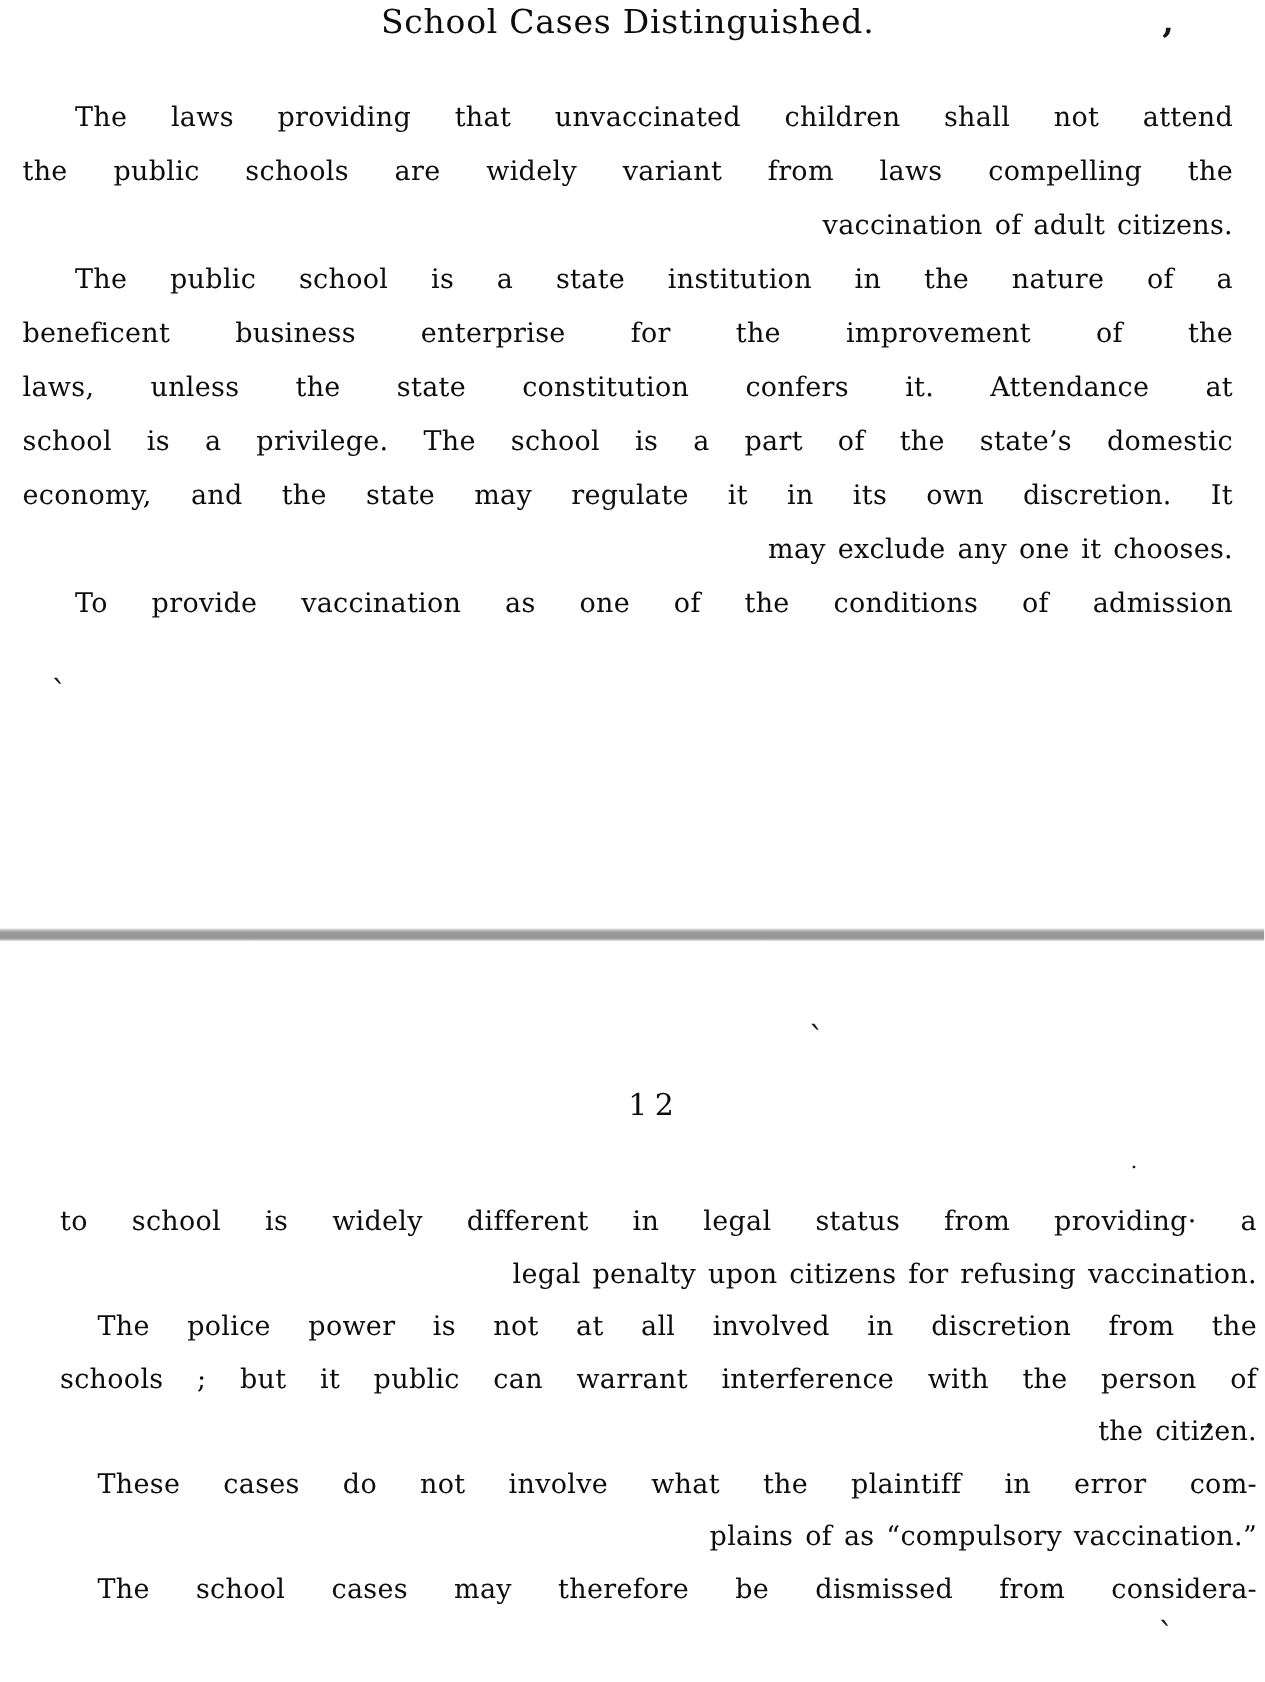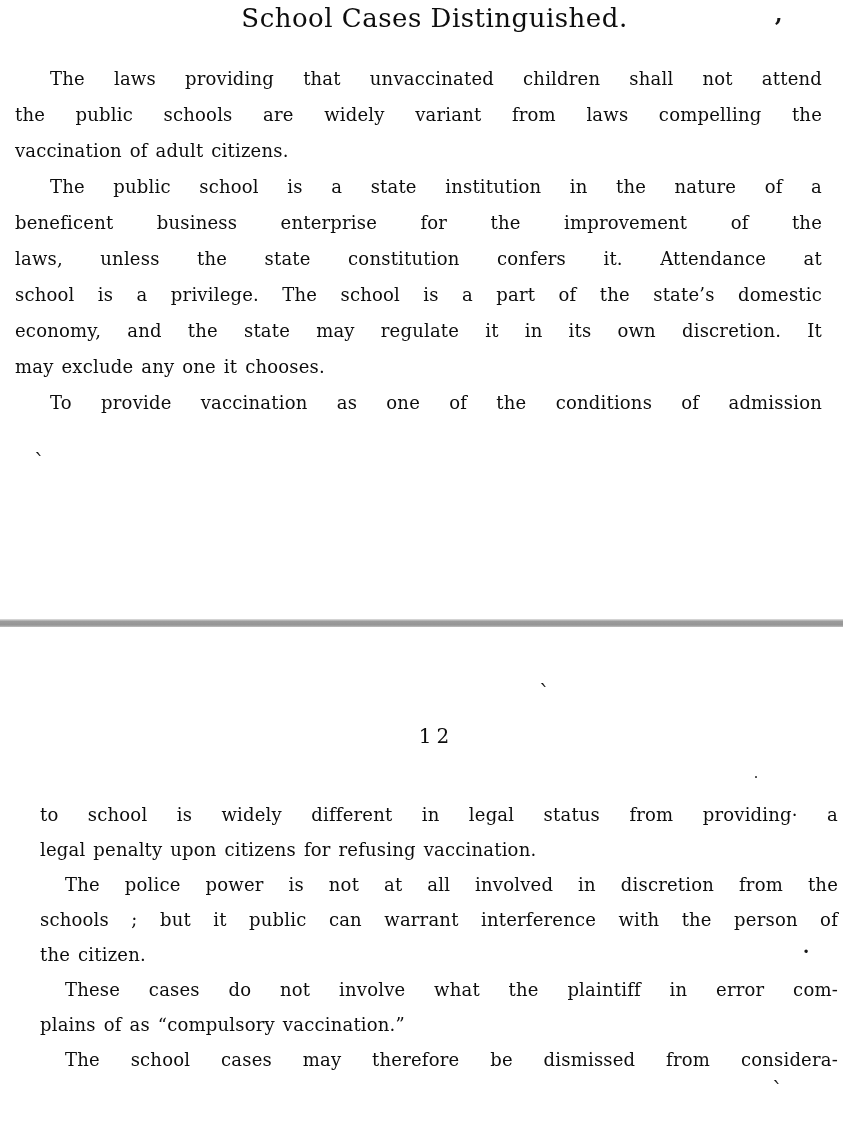--- a/index.html
+++ b/index.html
@@ -7,35 +7,35 @@
     position: relative;
     width: 843px;
     height: 1121px;
     background: #ffffff;
     overflow: hidden;
     font-family: "DejaVu Serif", serif;
     color: #0d0d0d;
   }
   .title {
     position: absolute;
-    left: 31px;
+    left: 15px;
     top: 3px;
     width: 807px;
     text-align: center;
-    font-size: 26px;
+    font-size: 22px;
     letter-spacing: 0.5px;
     font-weight: normal;
     white-space: nowrap;
   }
   .textblock { position: absolute; font-size: 18px; letter-spacing: 0.2px; word-spacing: 2px; }
   .block-top  { left: 15px; top: 61px;  width: 807px; }
   .block-top .ln { height: 36px; line-height: 36px; }
   .block-bottom { left: 40px; top: 797px; width: 798px; }
   .block-bottom .ln { height: 35px; line-height: 35px; }
-  .ln { white-space: nowrap; overflow: visible; }
+  .ln { white-space: nowrap; overflow: visible; text-align: right; }
   .ln.jst { text-align: justify; text-align-last: justify; }
   .block-top .ln.ind { padding-left: 35px; }
   .block-bottom .ln.ind { padding-left: 25px; }
   .divider {
     position: absolute;
     left: 0; top: 619px;
     width: 843px; height: 8px;
     background: linear-gradient(to bottom, #e2e2e2 0%, #9b9b9b 30%, #959595 75%, #c0c0c0 100%);
   }
   .pagenum {

